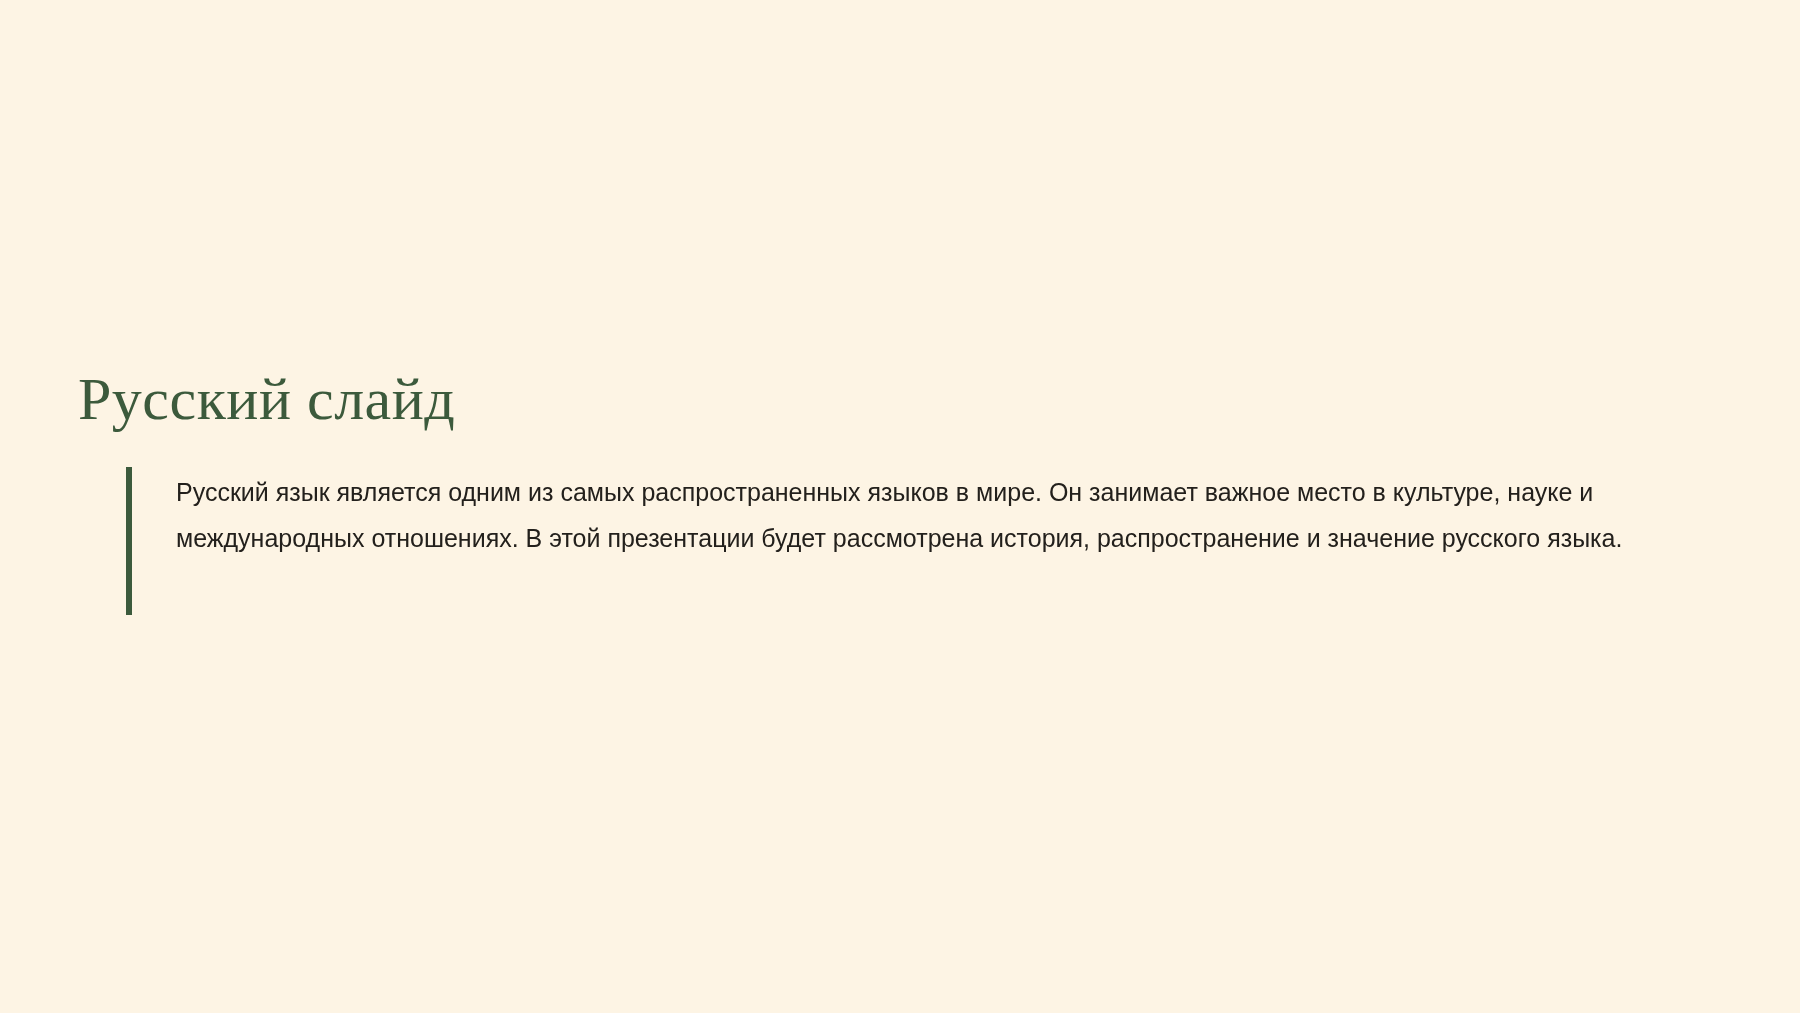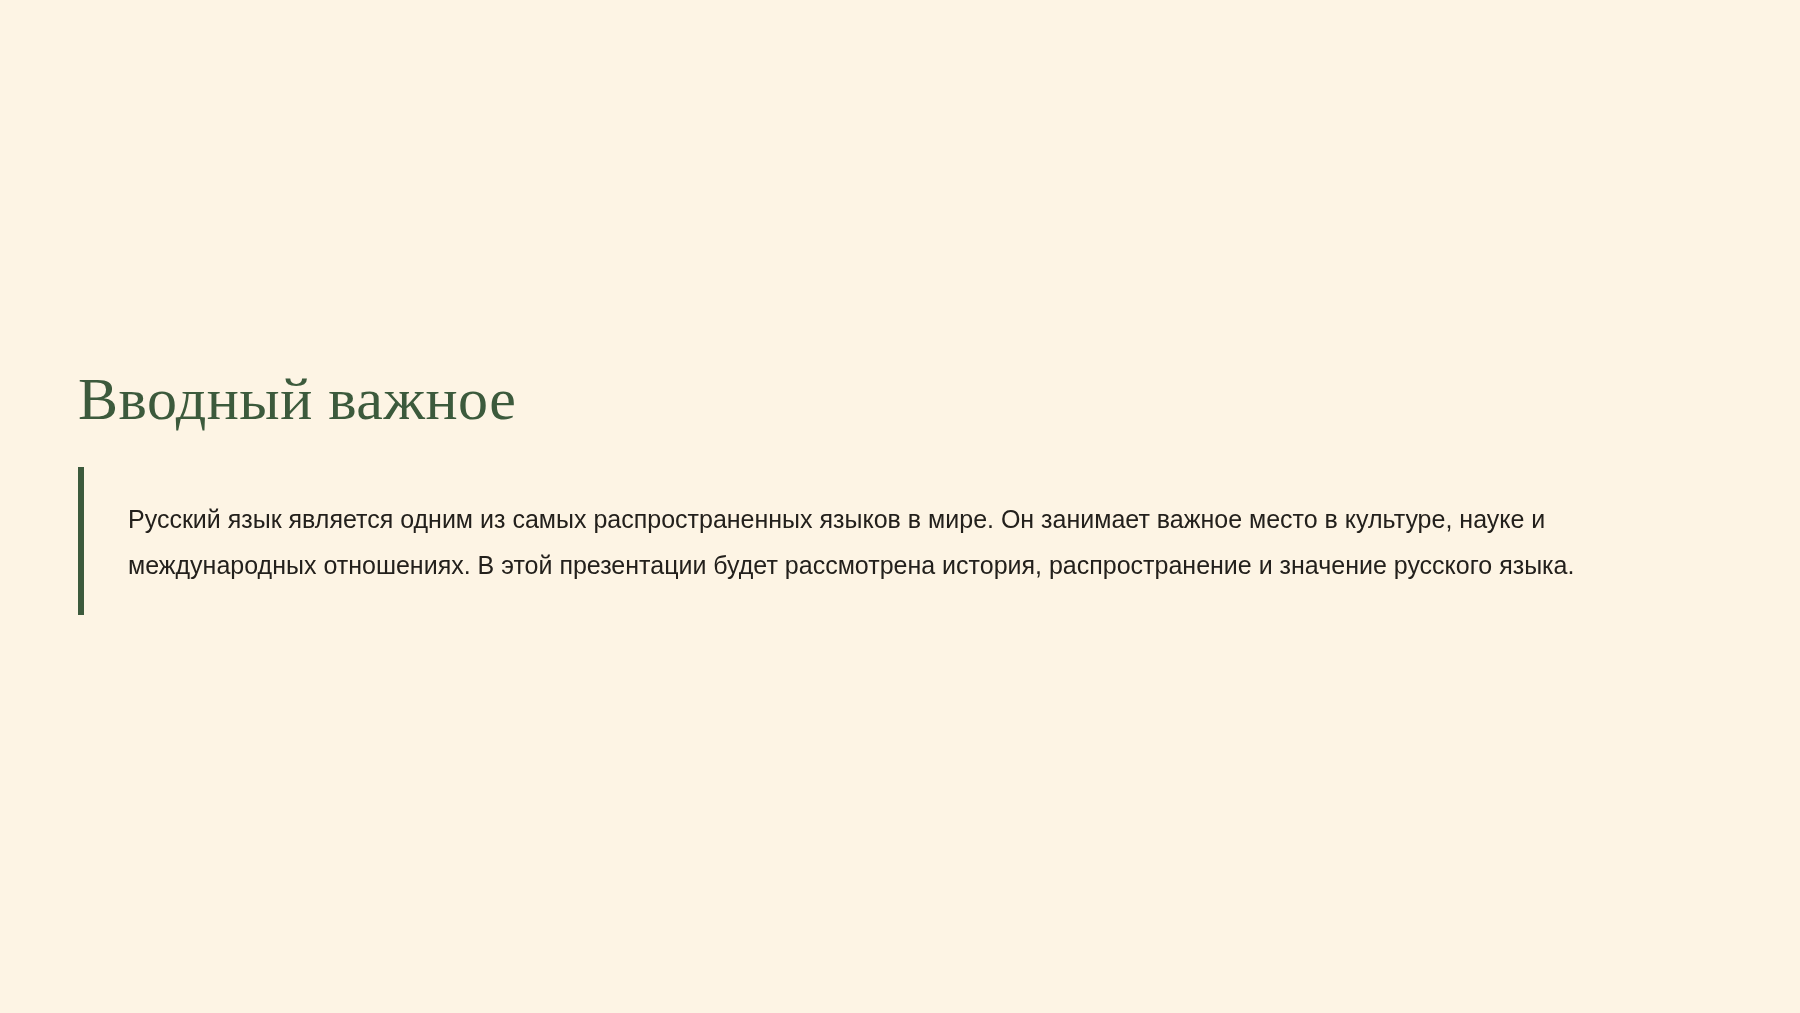--- a/index.html
+++ b/index.html
@@ -32,21 +32,22 @@
     font-size: 60px;
     line-height: 1.12;
     font-weight: 400;
     color: #3c5a3c;
     letter-spacing: 0.5px;
     margin: 0 0 34px 0;
     white-space: nowrap;
   }
   .body-block {
     display: flex;
-    align-items: center;
+    align-items: flex-start;
+    margin-left: 48px;
   }
   .accent-bar {
     flex: 0 0 auto;
     width: 6px;
     background: #3c5a3c;
     margin-right: 44px;
     min-height: 148px;
   }
   .body-text {
     font-family: "Liberation Sans", sans-serif;
@@ -56,19 +57,19 @@
     max-width: 1500px;
     margin: 0;
     padding-top: 2px;
   }
 </style>
 </head>
 <body>
 
 <div class="slide">
   <div class="slide-content">
-    <h1 class="slide-title">Вводный важное</h1>
+    <h1 class="slide-title">Русский слайд</h1>
     <div class="body-block">
       <div class="accent-bar"></div>
       <p class="body-text">Русский язык является одним из самых распространенных языков в мире. Он занимает важное место в культуре, науке и международных отношениях. В этой презентации будет рассмотрена история, распространение и значение русского языка.</p>
     </div>
   </div>
 </div>
 
 </body></html>

